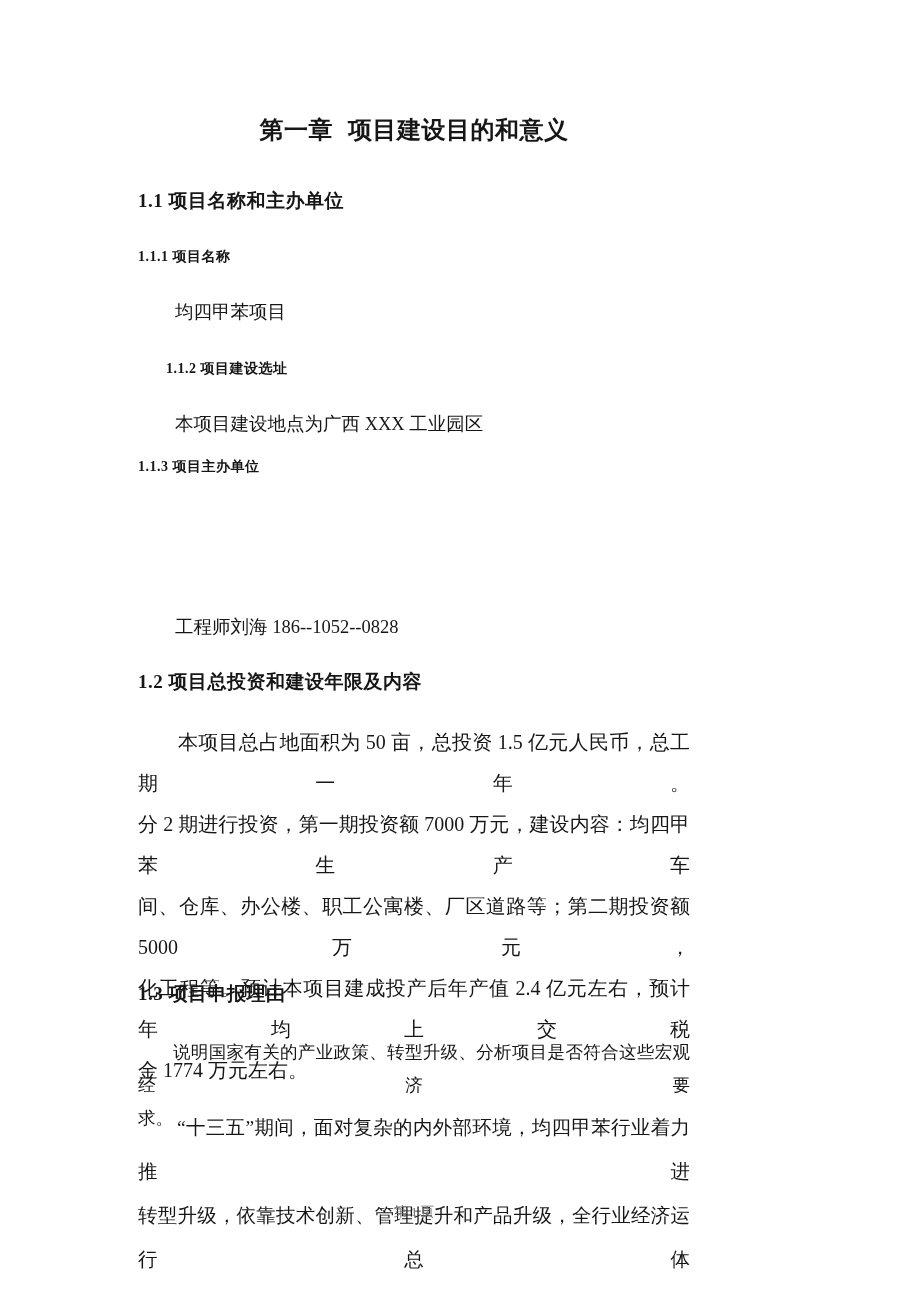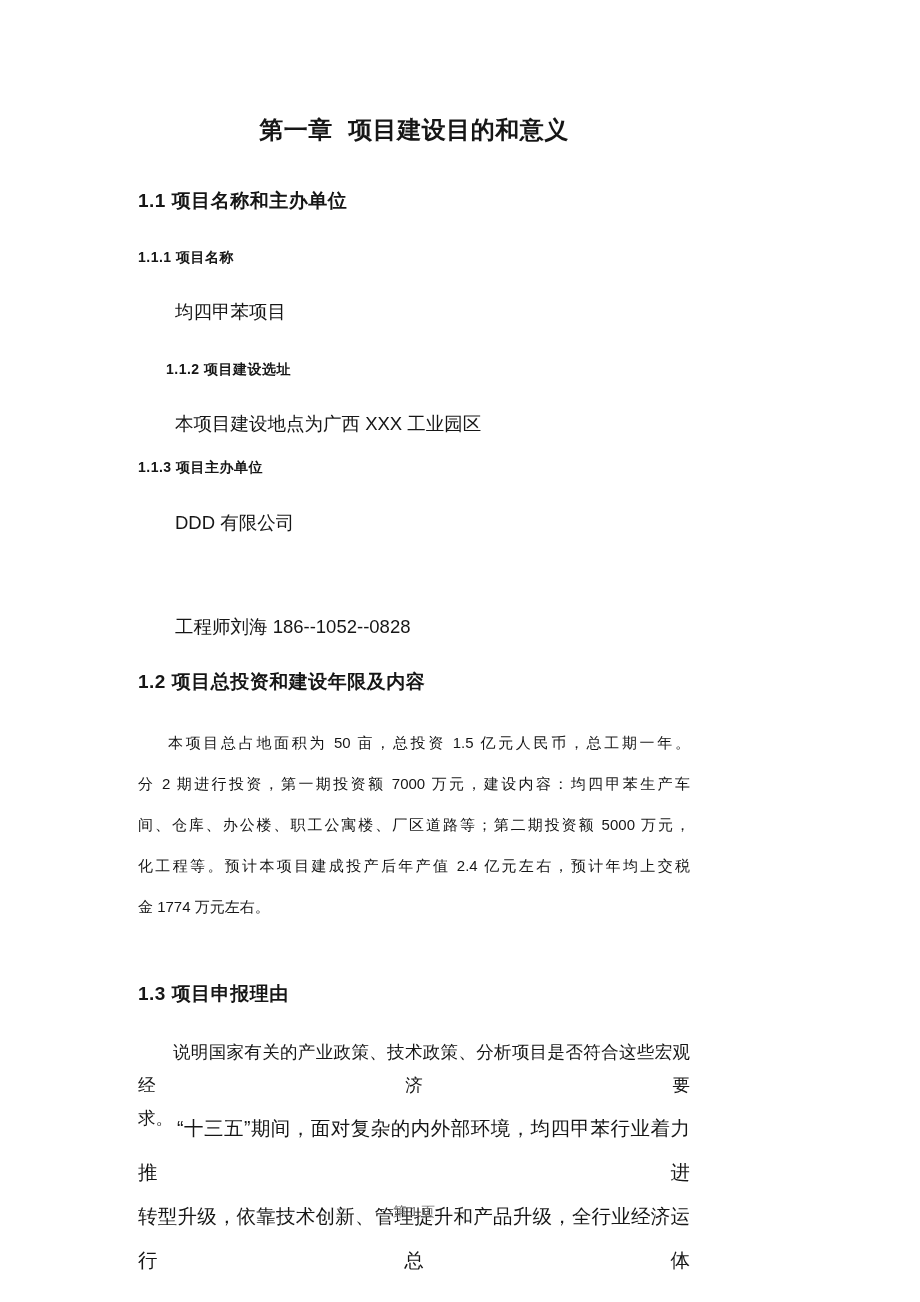--- a/index.html
+++ b/index.html
@@ -6,21 +6,21 @@
     margin: 0;
     padding: 0;
     background: #ffffff;
   }
   .page {
     position: relative;
     width: 828px;
     height: 1302px;
     background: #ffffff;
     overflow: hidden;
-    font-family: Liberation Sans, sans-serif;
+    font-family: Liberation Serif, serif;
     color: #161616;
   }
   .abs { position: absolute; left: 138px; right: 138px; }
 
   .chapter-title {
     position: absolute;
     left: 0; right: 0;
     top: 111px;
     text-align: center;
     font-size: 24px;
@@ -39,21 +39,21 @@
     font-size: 14px;
     line-height: 28px;
     font-weight: bold;
     letter-spacing: 0.5px;
   }
   .body-line {
     font-size: 18.5px;
     line-height: 30px;
     text-indent: 2em;
   }
-  .para { font-size: 15px; }
+  .para { font-size: 20px; }
   .para .ln {
     text-align: justify;
     text-align-last: justify;
     line-height: 41px;
   }
   .para .ln.short {
     text-align-last: left;
   }
   .para .ind { text-indent: 2em; }
 
@@ -93,38 +93,37 @@
 
   <div class="abs h2 pos-h11">1.1 项目名称和主办单位</div>
 
   <div class="abs h3 pos-h111">1.1.1 项目名称</div>
   <div class="abs body-line pos-p111">均四甲苯项目</div>
 
   <div class="abs h3 pos-h112">1.1.2 项目建设选址</div>
   <div class="abs body-line pos-p112">本项目建设地点为广西 XXX 工业园区</div>
 
   <div class="abs h3 pos-h113">1.1.3 项目主办单位</div>
-  <div class="abs body-line pos-p113">DDD 有限公司</div>
 
   <div class="abs body-line pos-p114">工程师刘海 186--1052--0828</div>
 
   <div class="abs h2 pos-h12">1.2 项目总投资和建设年限及内容</div>
 
   <div class="abs para pos-para12">
     <div class="ln ind">本项目总占地面积为 50 亩，总投资 1.5 亿元人民币，总工期一年。</div>
     <div class="ln">分 2 期进行投资，第一期投资额 7000 万元，建设内容：均四甲苯生产车</div>
     <div class="ln">间、仓库、办公楼、职工公寓楼、厂区道路等；第二期投资额 5000 万元，</div>
     <div class="ln">化工程等。预计本项目建成投产后年产值 2.4 亿元左右，预计年均上交税</div>
     <div class="ln short">金 1774 万元左右。</div>
   </div>
 
   <div class="abs h2 pos-h13">1.3 项目申报理由</div>
 
   <div class="abs para pos-para131">
-    <div class="ln ind">说明国家有关的产业政策、技术政策、分析项目是否符合这些宏观经济要</div>
+    <div class="ln ind">说明国家有关的产业政策、转型升级、分析项目是否符合这些宏观经济要</div>
     <div class="ln short">求。</div>
   </div>
 
   <div class="abs para pos-para132">
     <div class="ln ind">“十三五”期间，面对复杂的内外部环境，均四甲苯行业着力推进</div>
     <div class="ln">转型升级，依靠技术创新、管理提升和产品升级，全行业经济运行总体</div>
   </div>
 
   <div class="footer">第 1 页</div>
 

